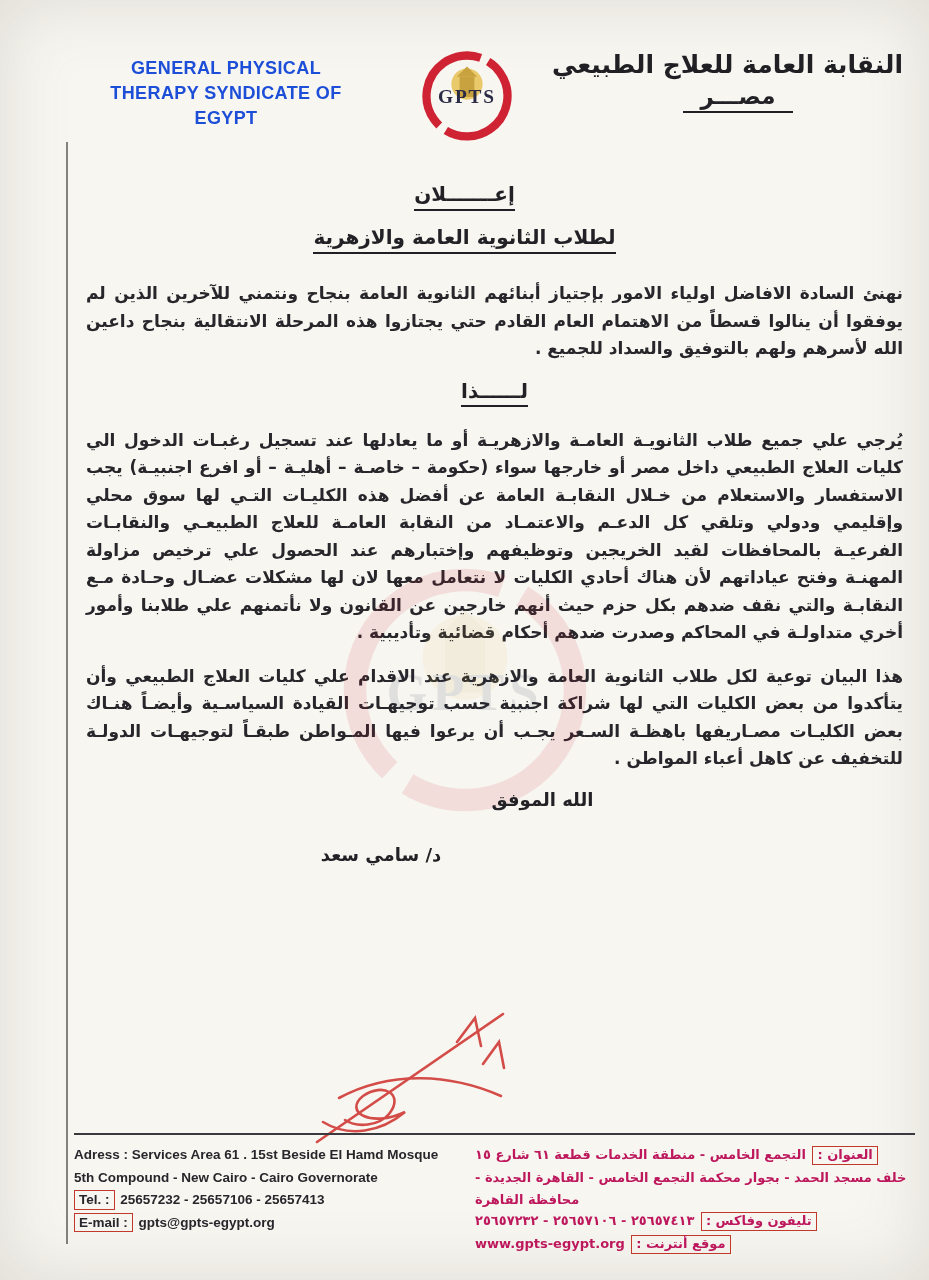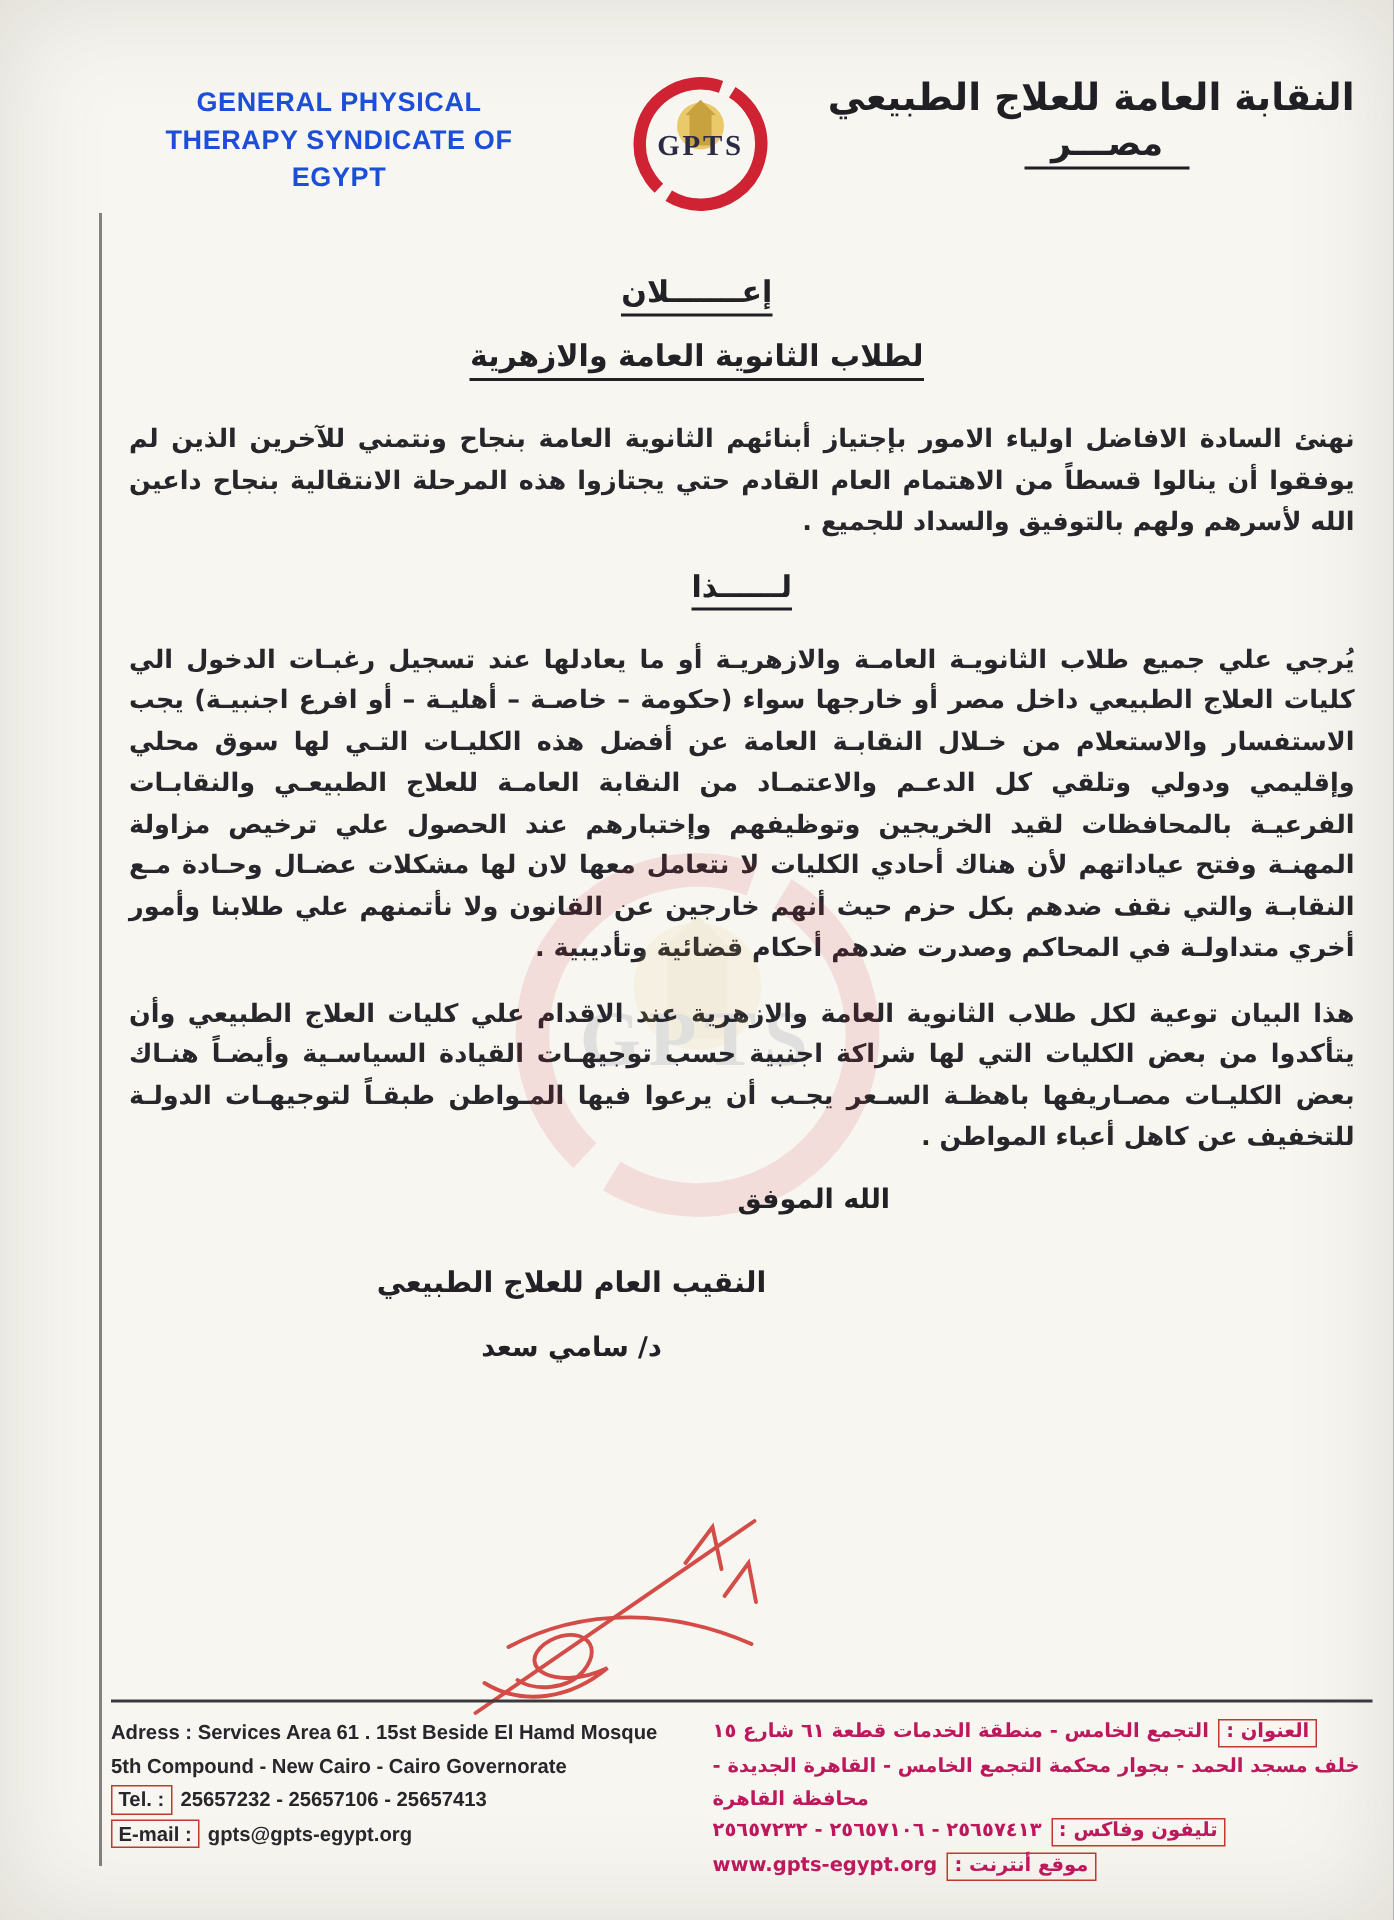--- a/index.html
+++ b/index.html
@@ -153,21 +153,20 @@
     </div>
 
     <p class="para" lang="ar">يُرجي علي جميع طلاب الثانويـة العامـة والازهريـة أو ما يعادلها عند تسجيل رغبـات الدخول الي كليات العلاج الطبيعي داخل مصر أو خارجها سواء (حكومة – خاصـة – أهليـة – أو افرع اجنبيـة) يجب الاستفسار والاستعلام من خـلال النقابـة العامة عن أفضل هذه الكليـات التـي لها سوق محلي وإقليمي ودولي وتلقي كل الدعـم والاعتمـاد من النقابة العامـة للعلاج الطبيعـي والنقابـات الفرعيـة بالمحافظات لقيد الخريجين وتوظيفهم وإختبارهم عند الحصول علي ترخيص مزاولة المهنـة وفتح عياداتهم لأن هناك أحادي الكليات لا نتعامل معها لان لها مشكلات عضـال وحـادة مـع النقابـة والتي نقف ضدهم بكل حزم حيث أنهم خارجين عن القانون ولا نأتمنهم علي طلابنا وأمور أخري متداولـة في المحاكم وصدرت ضدهم أحكام قضائية وتأديبية .</p>
 
     <p class="para" lang="ar">هذا البيان توعية لكل طلاب الثانوية العامة والازهرية عند الاقدام علي كليات العلاج الطبيعي وأن يتأكدوا من بعض الكليات التي لها شراكة اجنبية حسب توجيهـات القيادة السياسـية وأيضـاً هنـاك بعض الكليـات مصـاريفها باهظـة السـعر يجـب أن يرعوا فيها المـواطن طبقـاً لتوجيهـات الدولـة للتخفيف عن كاهل أعباء المواطن .</p>
 
 
     <div class="closing" lang="ar">الله الموفق</div>
 
     <div class="sig-block">
-      <div class="sig-title">النقيب العام للعلاج الطبيعي</div>
       <div class="sig-name">د/ سامي سعد</div>
     </div>
   </div>
 
   <div class="sig-ink">
     <svg width="215" height="155" viewBox="0 0 215 155" aria-hidden="true">
       <g fill="none" stroke="#d03a36" stroke-width="2.6" stroke-linecap="round" opacity="0.9">
         <path d="M12 142 L 198 14"></path>
         <path d="M18 122 C 44 138, 76 132, 100 112 C 66 128, 38 112, 58 96 C 78 82, 100 94, 84 114 C 74 126, 52 128, 40 120"></path>
         <path d="M34 98 C 86 70, 146 74, 196 96"></path>

